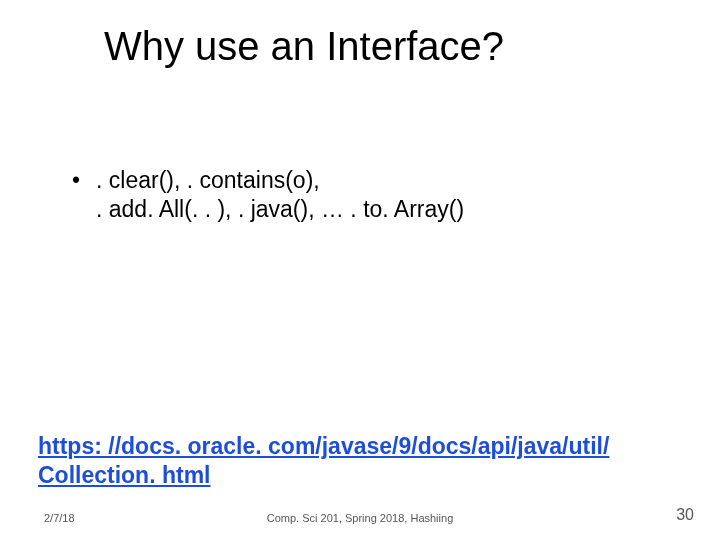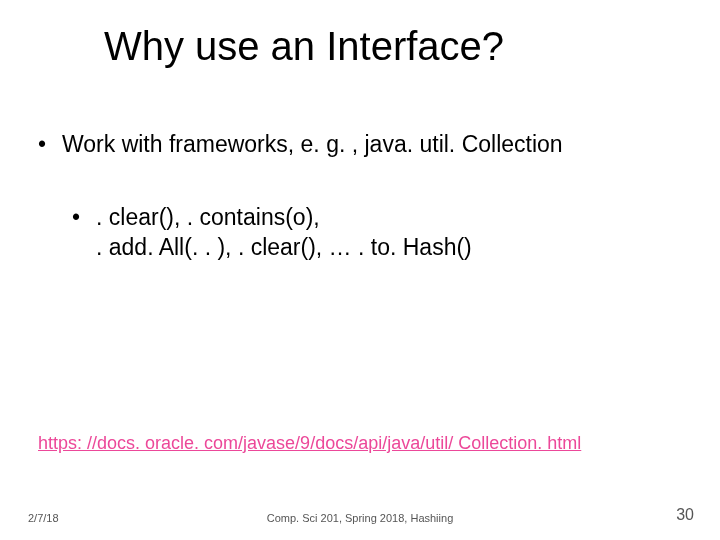--- a/index.html
+++ b/index.html
@@ -60,36 +60,37 @@
   }
   .gap { height: 36px; }
   .mono {
     font-family: Liberation Sans, sans-serif;
   }
   .link {
     position: absolute;
     left: 38px;
     right: 40px;
     top: 432px;
-    font-size: 18px;
+    font-size: 23px;
     line-height: 1.25;
     text-decoration: underline;
-    color: #ec4899;
+    color: #1d4ed8;
+    font-weight: bold;
   }
   .footer {
     position: absolute;
     bottom: 16px;
     left: 0;
     width: 720px;
     font-size: 11px;
     color: #555;
   }
   .footer .date {
     position: absolute;
-    left: 28px;
+    left: 44px;
     bottom: 0;
     margin-top: 48px;
   }
   .footer .center {
     position: absolute;
     left: 0;
     width: 720px;
     text-align: center;
     bottom: 0;
   }
@@ -102,29 +103,26 @@
 </style>
 </head>
 <body>
 
 <div class="slide">
 
   <div class="title">Why use an Interface?</div>
 
   <div class="body">
 
-    <div class="lvl1">
-      <span>Work with frameworks, e. g. , java. util. Collection</span>
-    </div>
 
     <div class="gap"></div>
 
     <div class="lvl2">
       <span class="mono">. clear(), . contains(o),</span><br>
-      <span class="mono">. add. All(. . )</span><span>, . clear(), … </span><span class="mono">. to. Hash()</span>
+      <span class="mono">. add. All(. . )</span><span>, . java(), … </span><span class="mono">. to. Array()</span>
     </div>
 
   </div>
 
   <div class="link">https: //docs. oracle. com/javase/9/docs/api/java/util/ Collection. html</div>
 
   <div class="footer">
     <span class="date">2/7/18</span>
     <span class="center">Comp. Sci 201, Spring 2018,  Hashiing</span>
     <span class="page">30</span>

